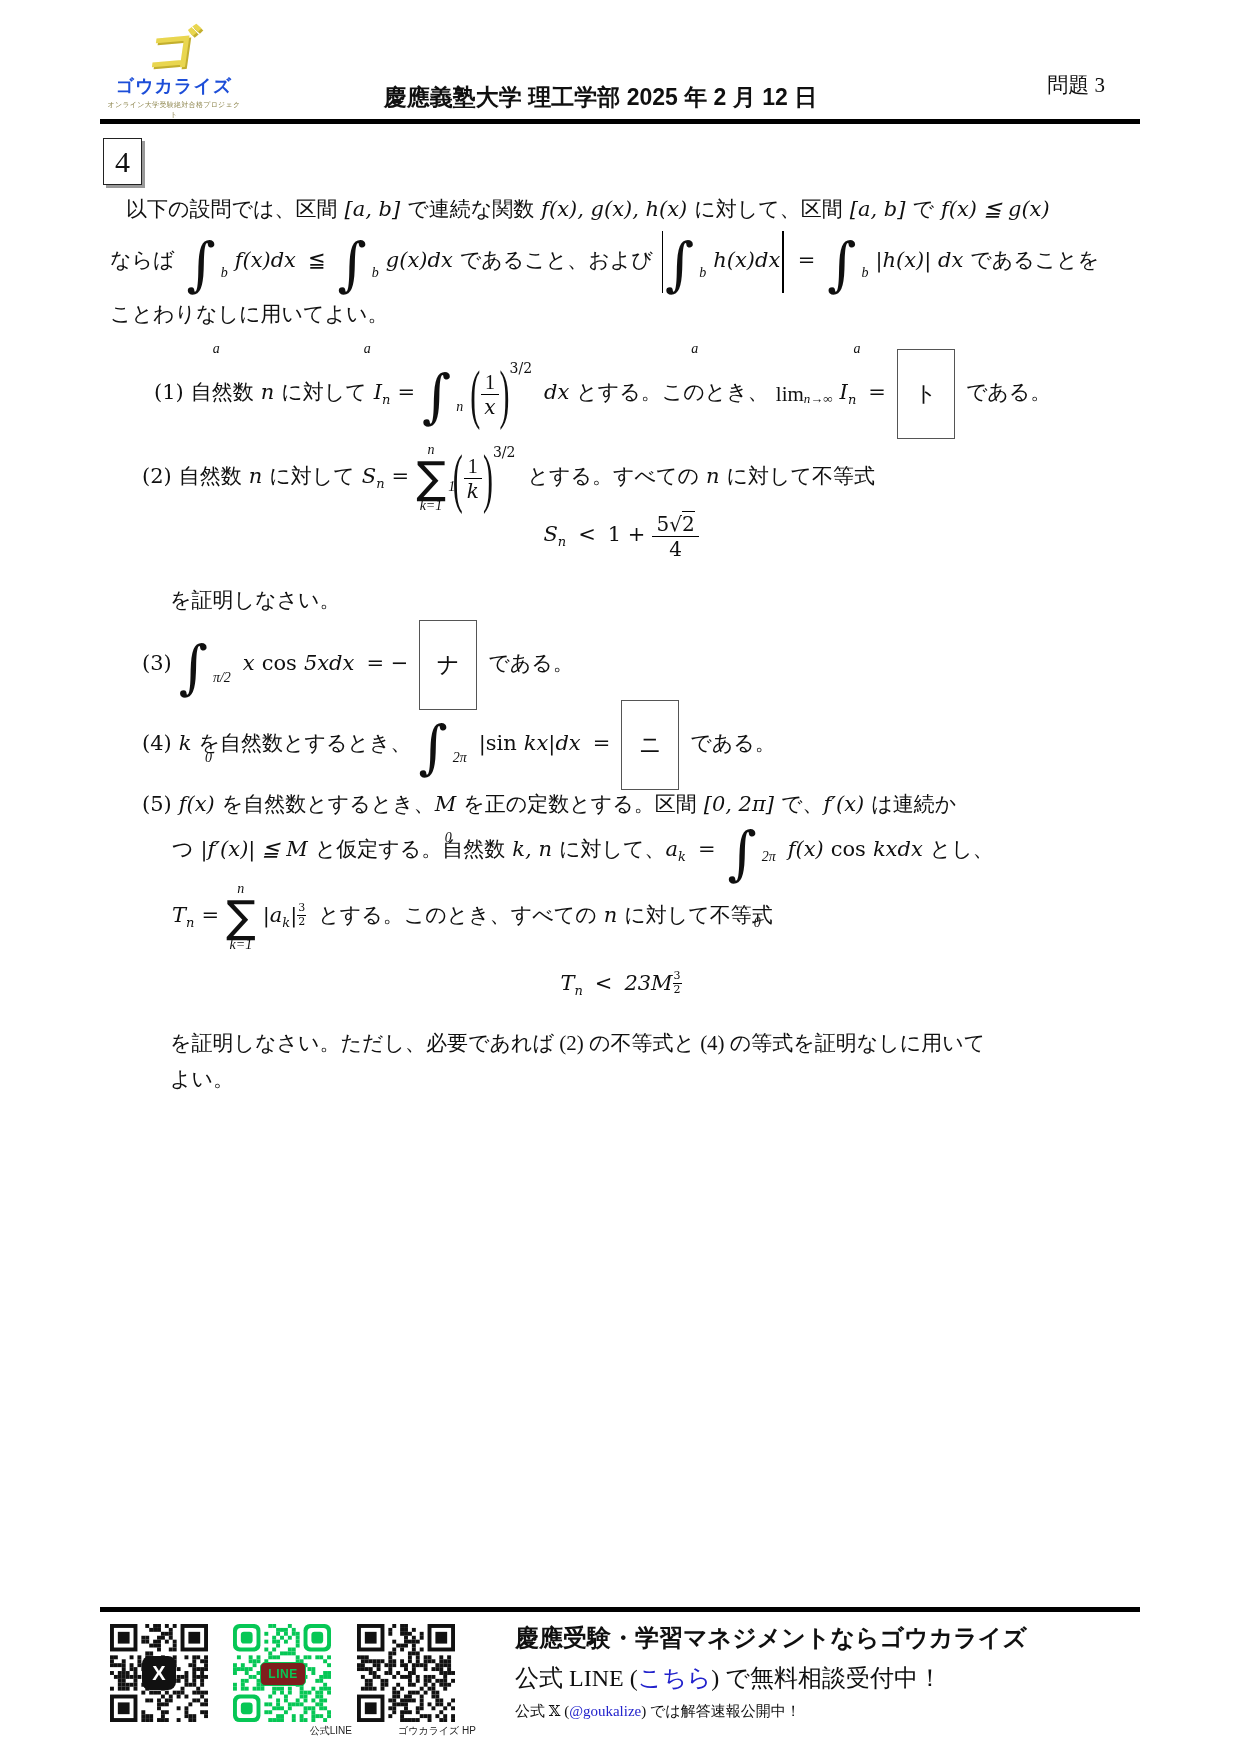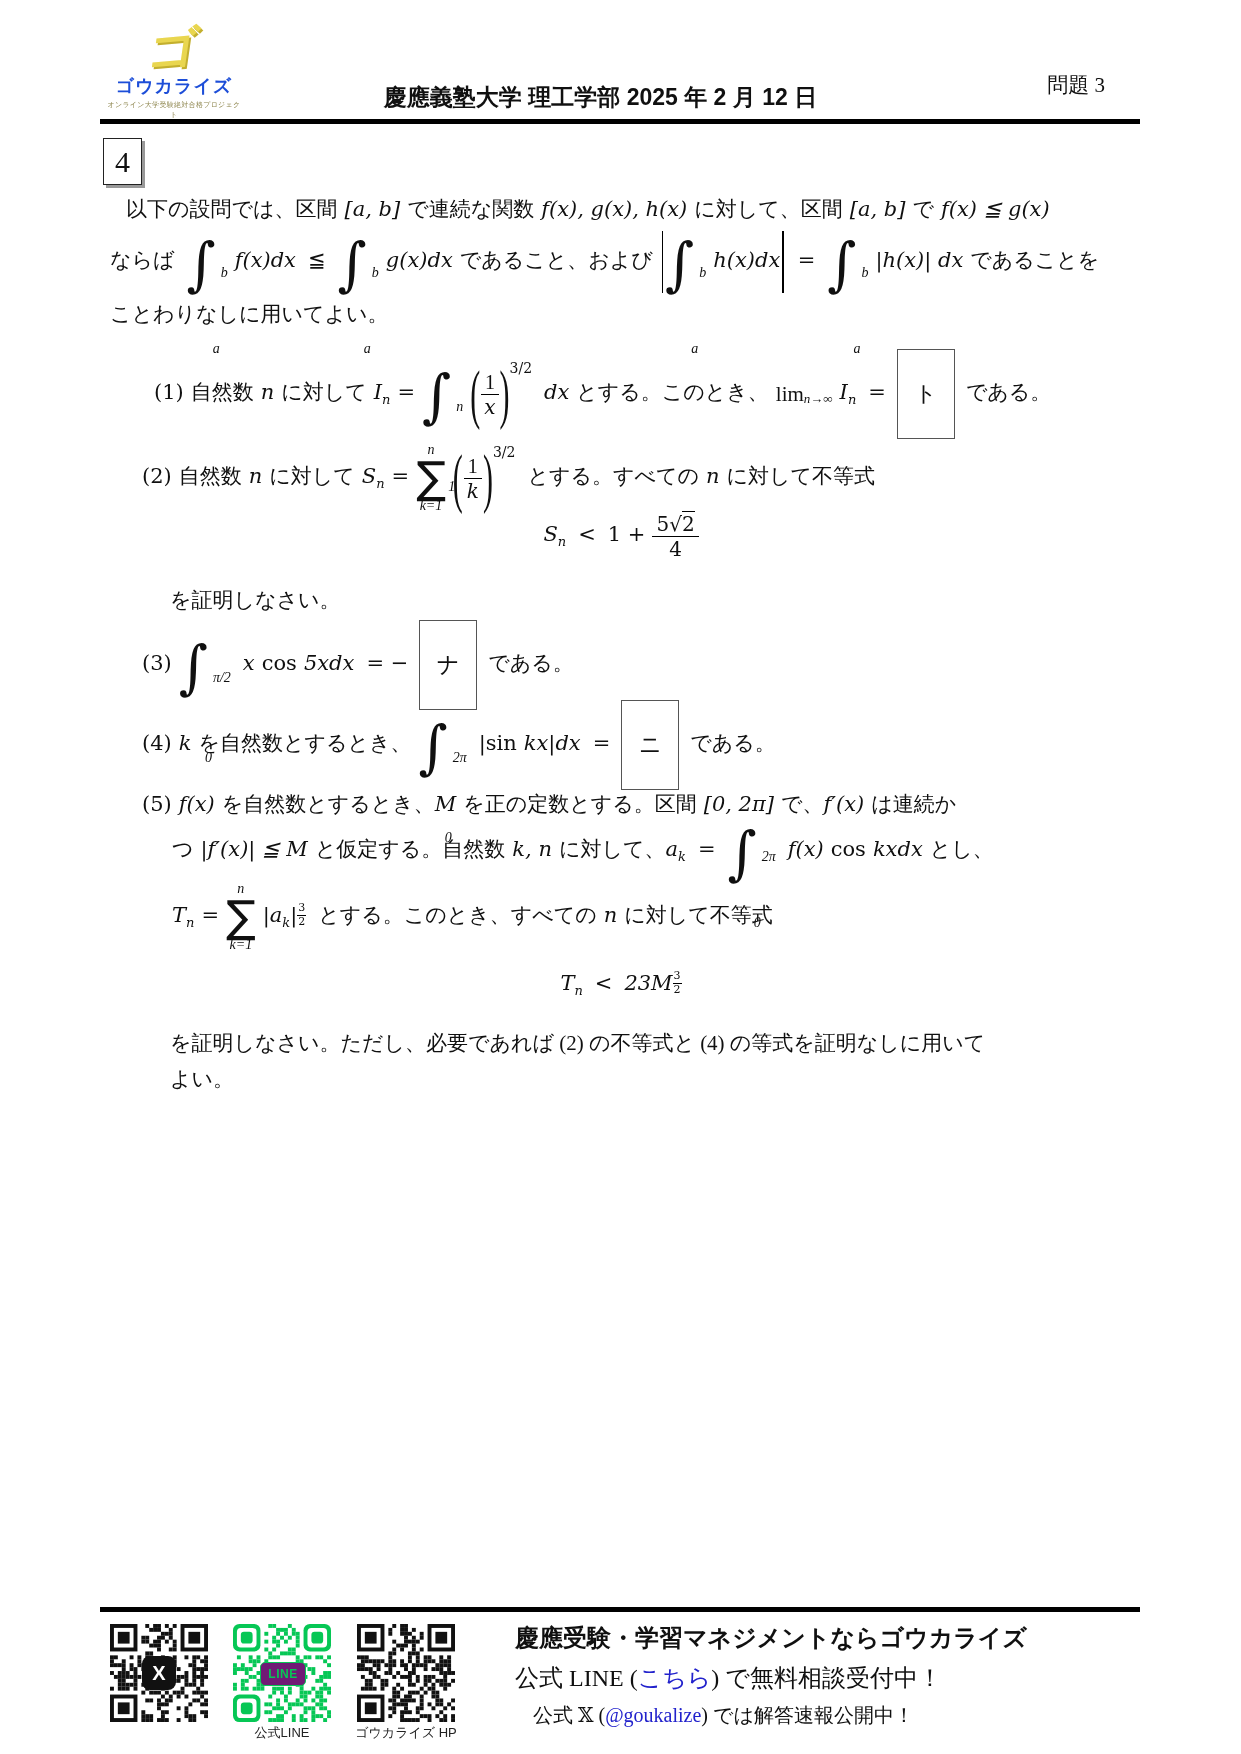--- a/index.html
+++ b/index.html
@@ -78,27 +78,27 @@
   .r-i5c{left:172px;top:872px;line-height:86px;}
   .r-d5{left:110px;top:958px;width:1022px;text-align:center;line-height:50px;}
   .r-c1{left:170px;top:1026px;line-height:34px;}
   .r-c2{left:170px;top:1062px;line-height:34px;}
 
   
   .rule2{top:1607px;}
   .rule1{top:119px;}
   .qrwrap{position:absolute;width:98px;height:98px;}
   .qr0{left:110px;top:1624px;} .qr1{left:233px;top:1624px;} .qr2{left:357px;top:1624px;}
-  .qr-cap{position:absolute;width:140px;left:-21px;top:100px;text-align:center;
-          font-family:"Liberation Sans",sans-serif;font-size:13px;color:#222;}
+  .qr-cap{position:absolute;width:140px;left:-21px;top:100px;text-align:right;
+          font-family:"Liberation Sans",sans-serif;font-size:10px;color:#222;}
   .qr-badge{position:absolute;display:flex;align-items:center;justify-content:center;
             font-family:"Liberation Sans",sans-serif;font-weight:bold;}
   .ft1{left:515px;top:1622px;font-family:"Liberation Sans",sans-serif;font-weight:bold;font-size:24px;}
   .ft2{left:515px;top:1662px;font-size:24px;}
-  .ft3{left:515px;top:1702px;font-size:20px;margin-left:18px;}
+  .ft3{left:515px;top:1702px;font-size:15px;}
   .link{color:var(--link);cursor:pointer;}
 </style>
 </head>
 <body>
 
 <div class="page">
 
   <div class="abs logo">
     <div><span class="logo-mark">ゴ</span></div>
     <div class="logo-name">ゴウカライズ</div>
@@ -577,21 +577,21 @@
         <rect x="1" y="1" width="5" height="5" rx="1" fill="#fff"></rect>
         <rect x="2" y="2" width="3" height="3" rx="0.8" fill="#06c755"></rect>
         <rect x="18" y="0" width="7" height="7" rx="1.6" fill="#06c755"></rect>
         <rect x="19" y="1" width="5" height="5" rx="1" fill="#fff"></rect>
         <rect x="20" y="2" width="3" height="3" rx="0.8" fill="#06c755"></rect>
         <rect x="0" y="18" width="7" height="7" rx="1.6" fill="#06c755"></rect>
         <rect x="1" y="19" width="5" height="5" rx="1" fill="#fff"></rect>
         <rect x="2" y="20" width="3" height="3" rx="0.8" fill="#06c755"></rect>
       </svg>
     <div class="qr-cap">公式LINE</div>
-  <div class="qr-badge" style="left: 27px; top: 38px; width: 44px; height: 22px; background: #701a75; color: rgb(6, 199, 85); border: 1px solid rgb(6, 199, 85); border-radius: 5px; font-size: 12px; letter-spacing: 0.5px;">LINE</div>
+  <div class="qr-badge" style="left: 27px; top: 38px; width: 44px; height: 22px; background: #7f1d1d; color: rgb(6, 199, 85); border: 1px solid rgb(6, 199, 85); border-radius: 5px; font-size: 12px; letter-spacing: 0.5px;">LINE</div>
     </div>
   <div class="qrwrap qr2" id="qrwrap2">
       <svg width="98" height="98" viewBox="0 0 25 25" xmlns="http://www.w3.org/2000/svg" style="position:absolute;left:0;top:0">
         <rect x="9" y="0" width="1" height="1" fill="#111111"></rect>
         <rect x="11" y="0" width="1" height="1" fill="#111111"></rect>
         <rect x="12" y="0" width="1" height="1" fill="#111111"></rect>
         <rect x="8" y="1" width="1" height="1" fill="#111111"></rect>
         <rect x="11" y="1" width="1" height="1" fill="#111111"></rect>
         <rect x="12" y="1" width="1" height="1" fill="#111111"></rect>
         <rect x="14" y="1" width="1" height="1" fill="#111111"></rect>

